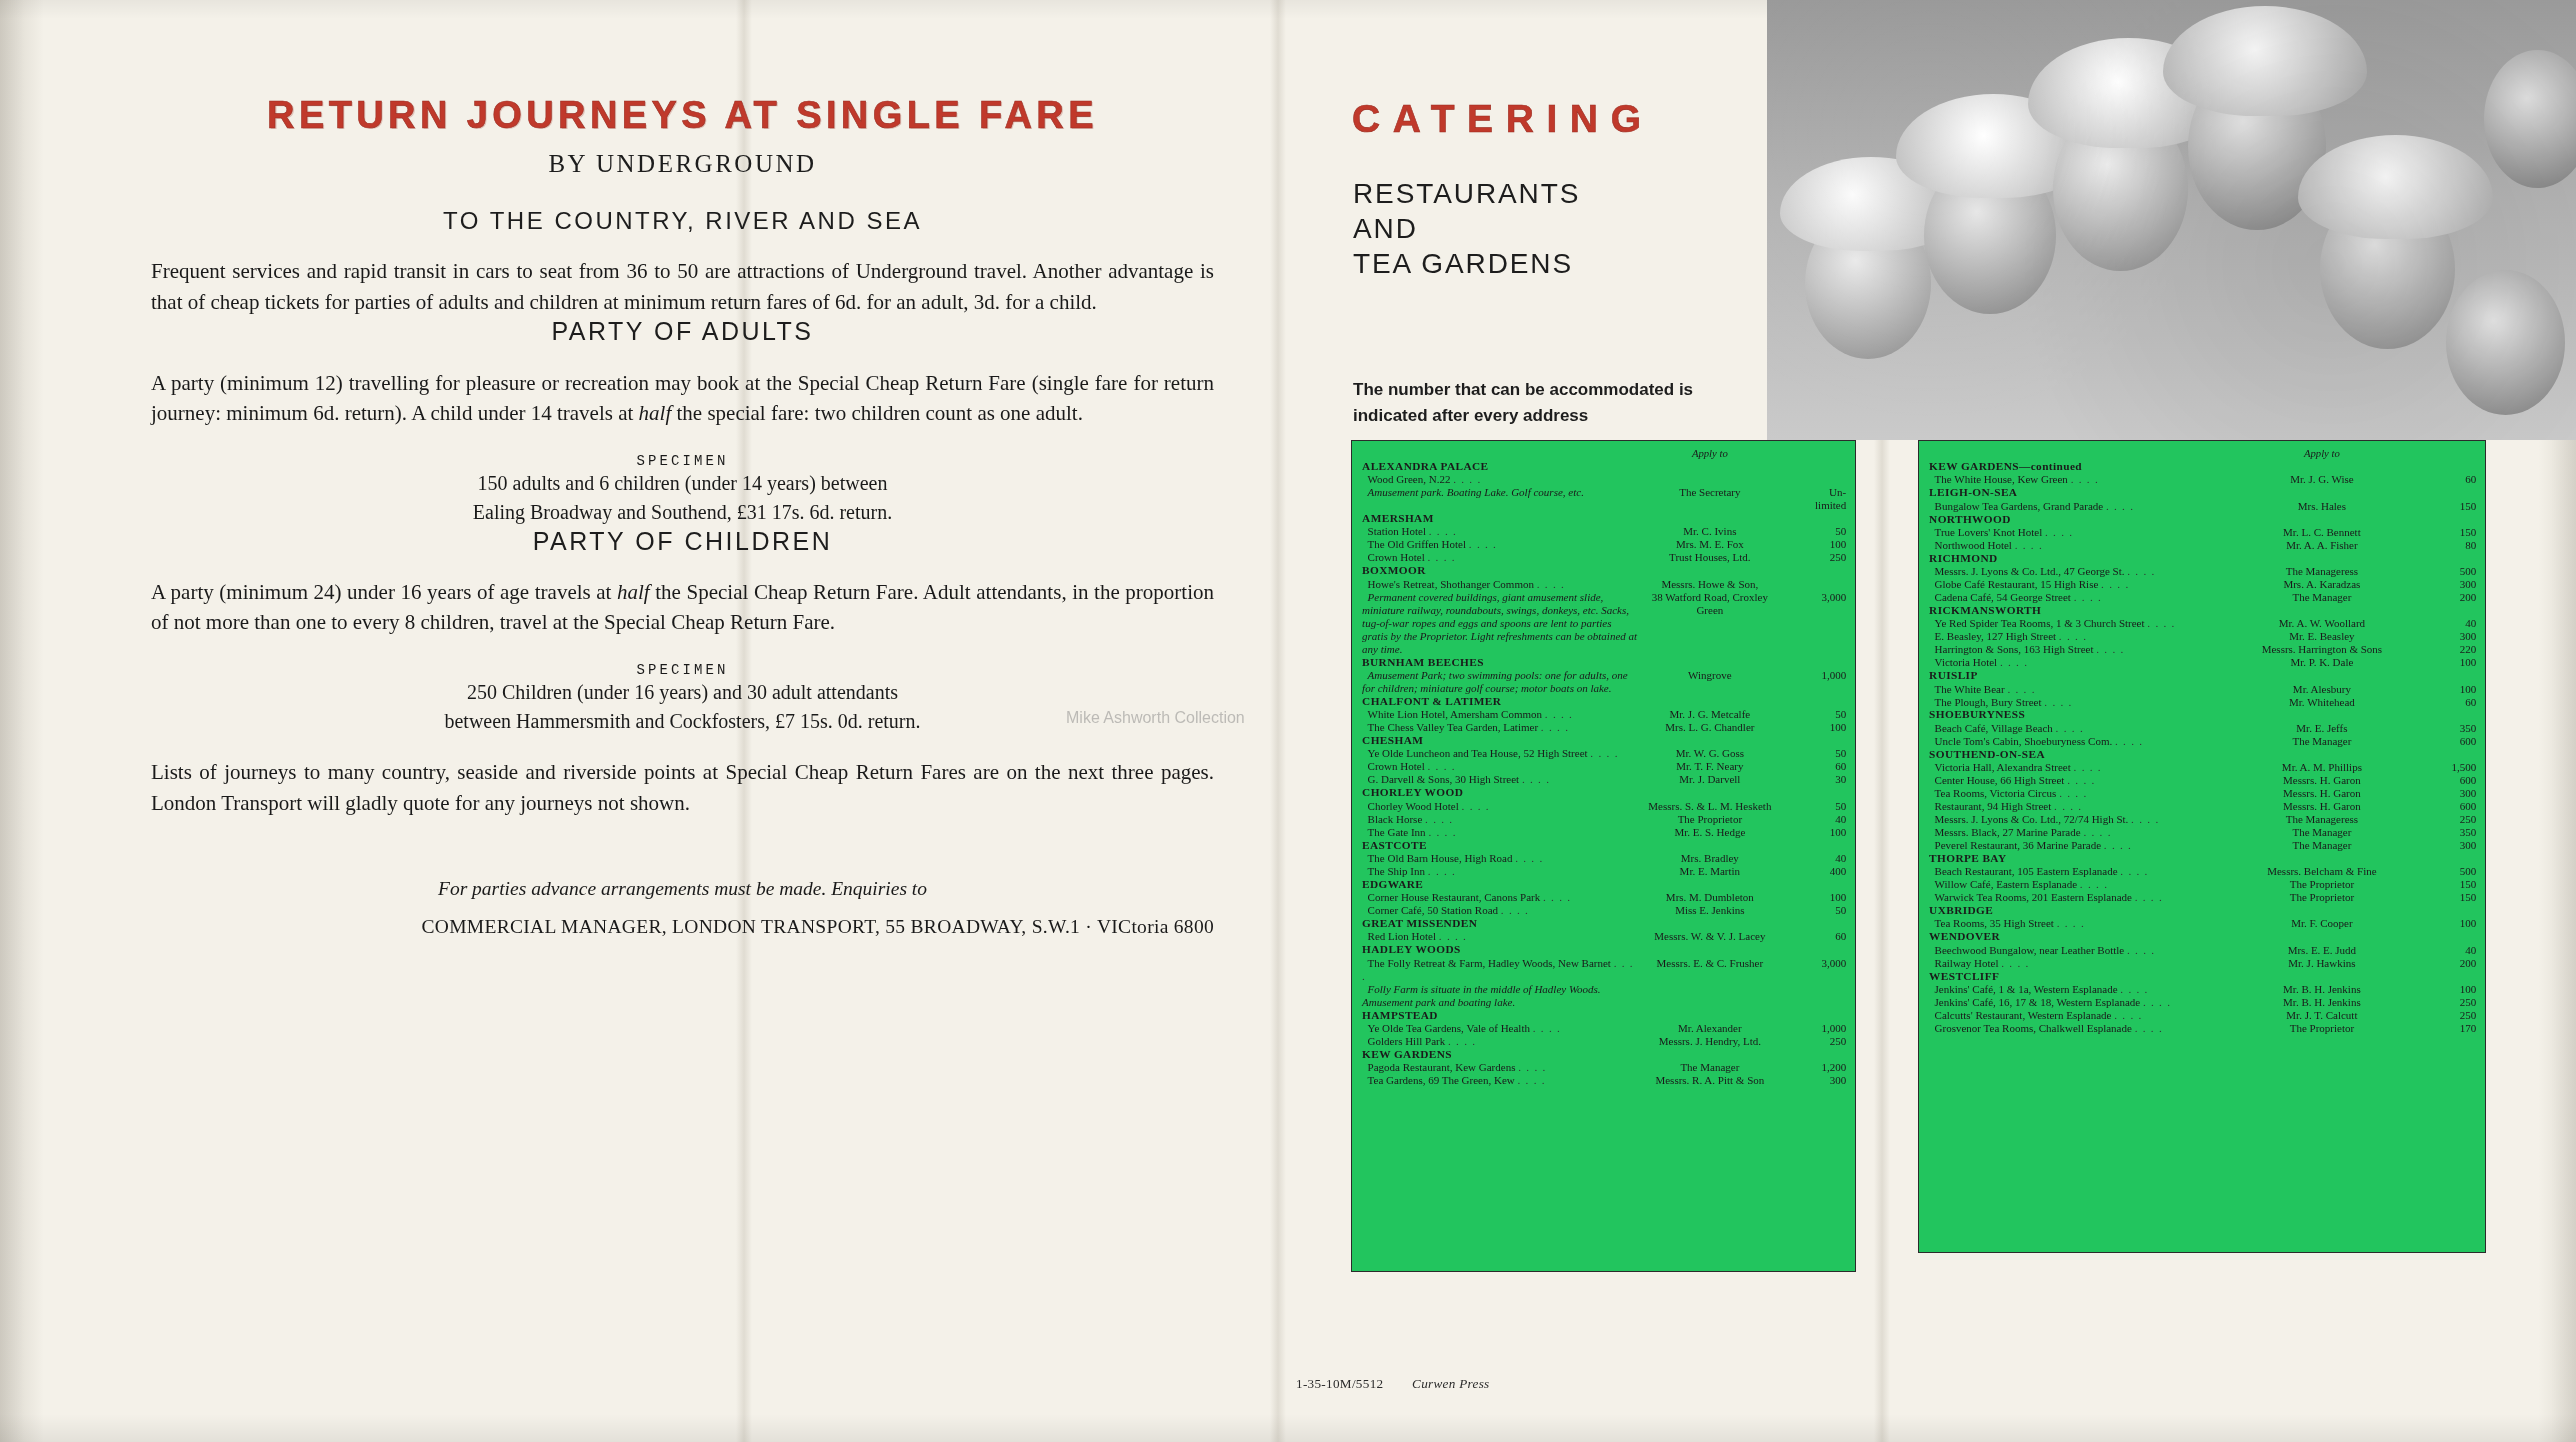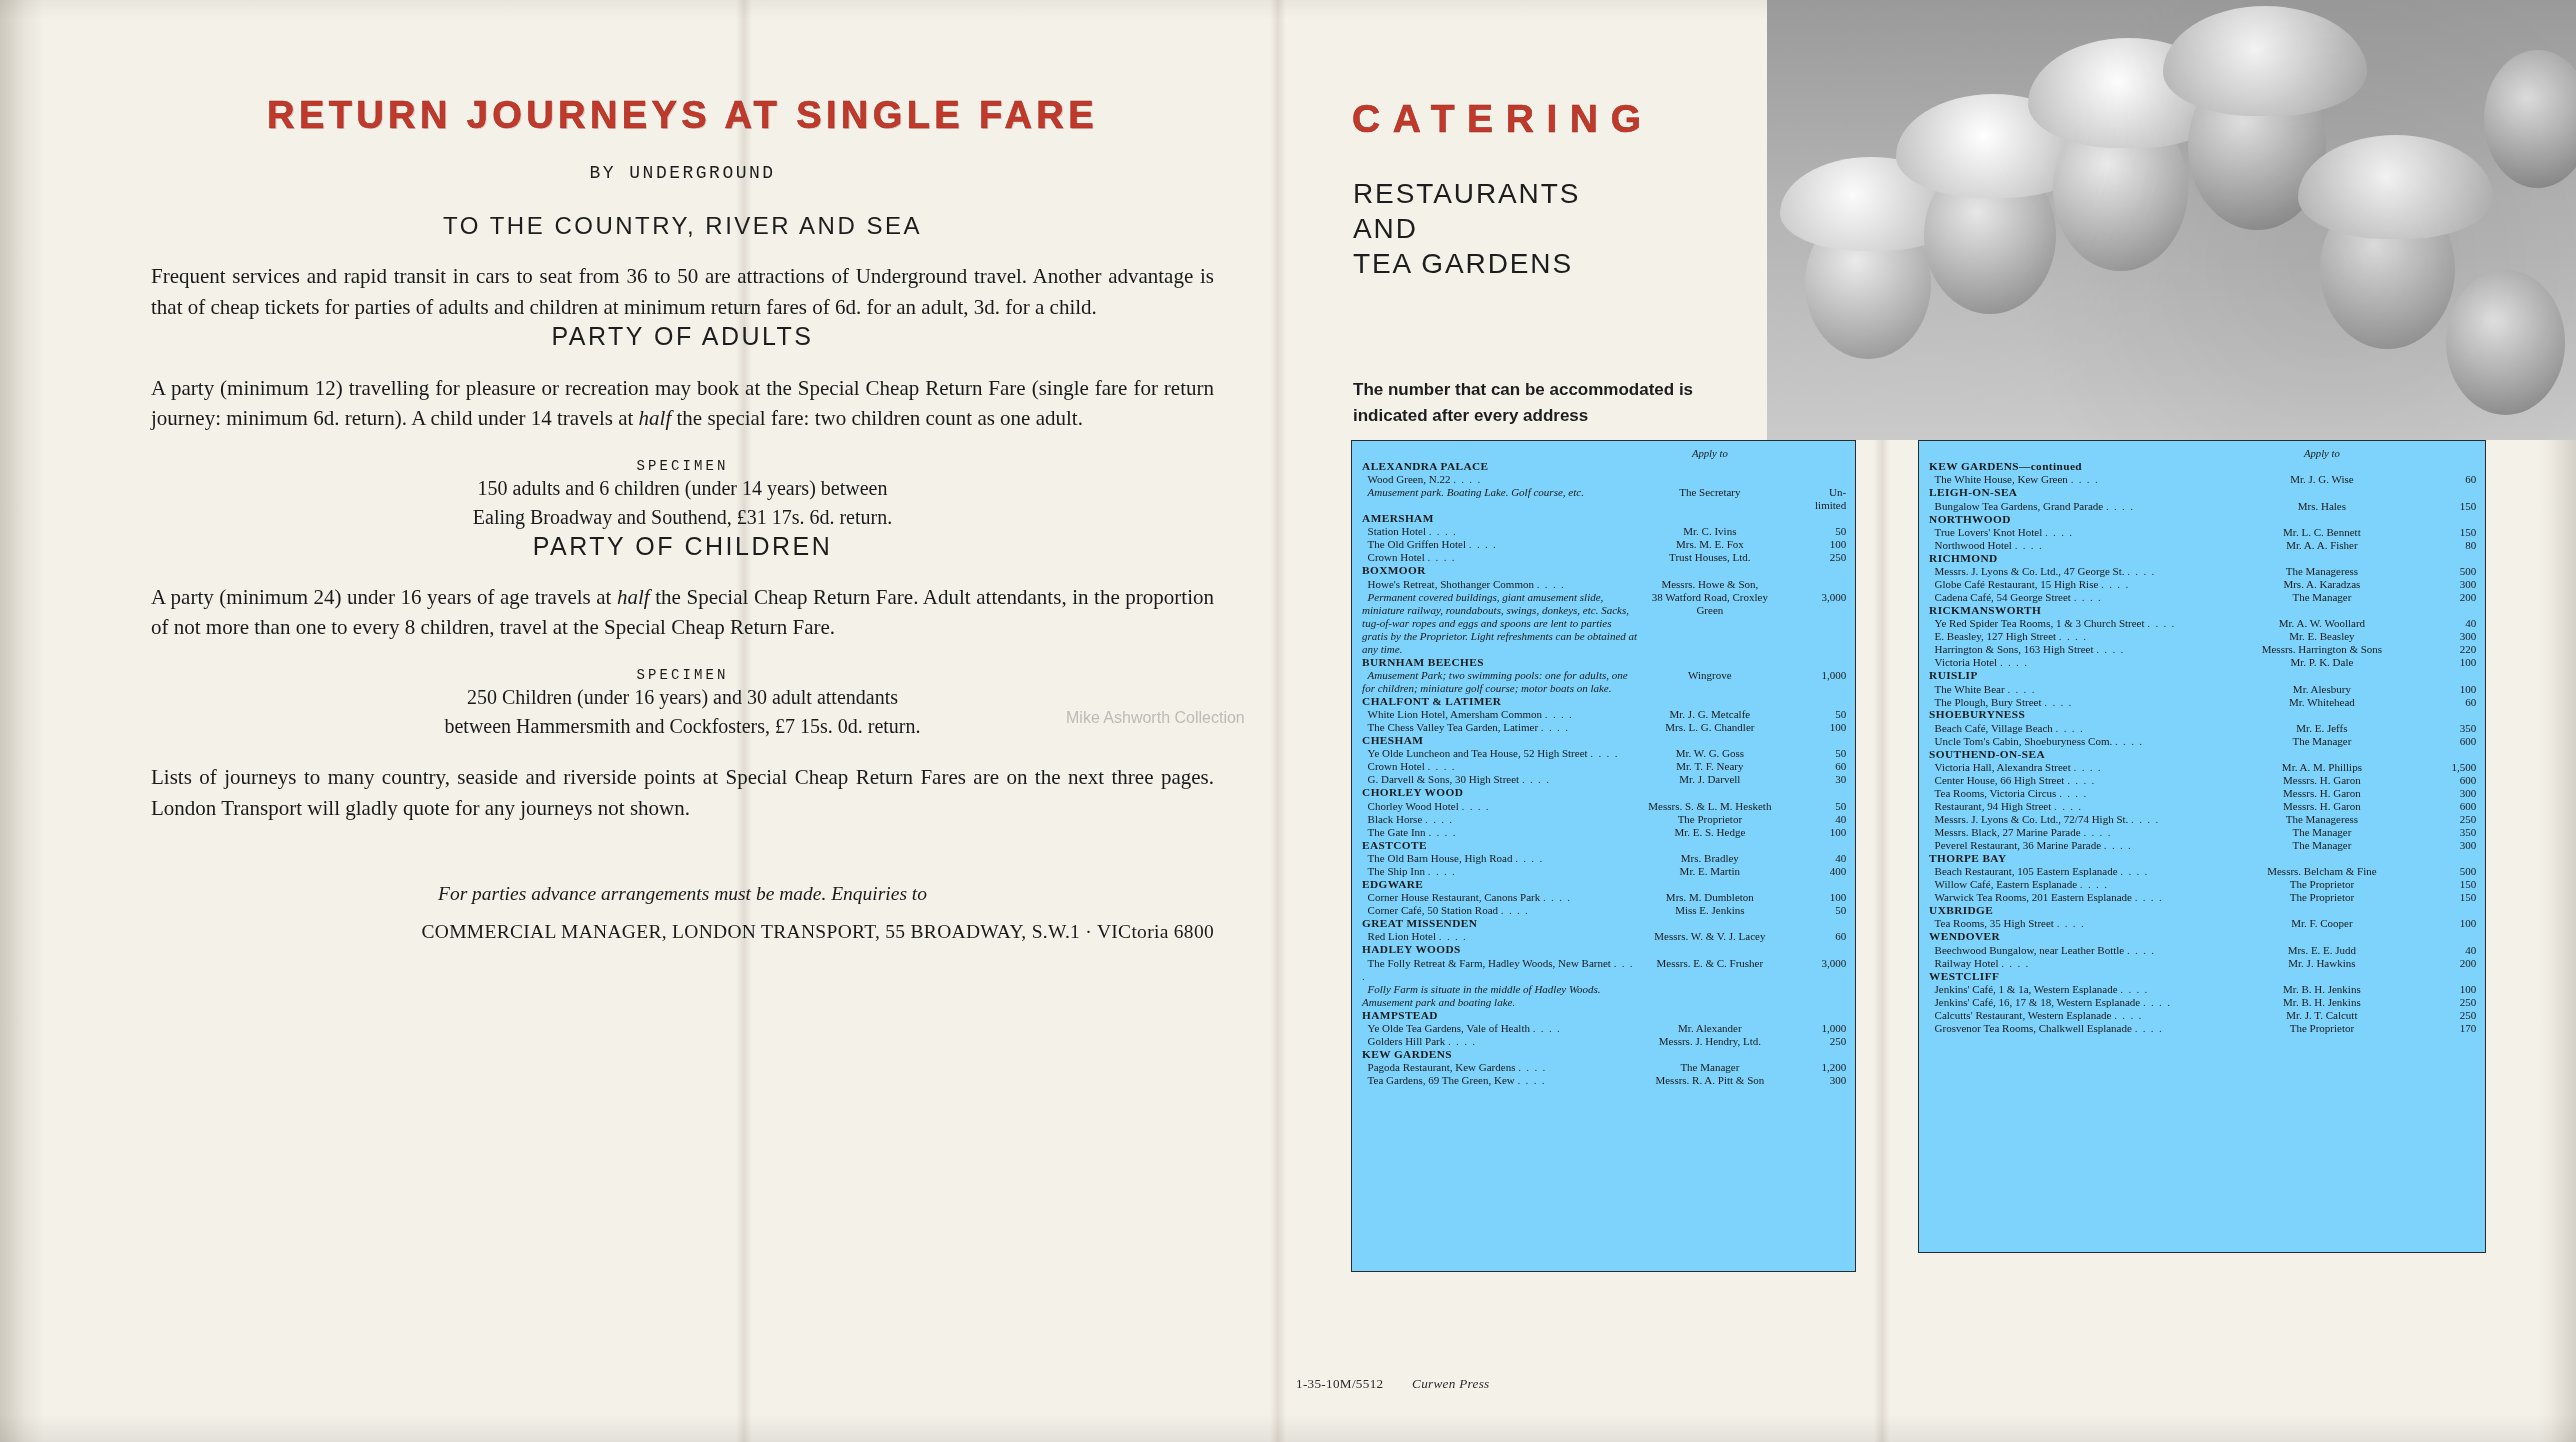--- a/index.html
+++ b/index.html
@@ -36,22 +36,22 @@
     font-family:"Liberation Sans", sans-serif;
     font-weight:bold;
     font-size:38px;
     letter-spacing:4.4px;
     color:#c0392b;
     text-align:center;
     -webkit-text-stroke:0.6px #9b2d22;
     text-shadow:1.3px 1.3px 0 rgba(160,60,45,0.25);
   }
   .sub1{
-    font-family:Liberation Mono, monospace;
-    font-size:18px;letter-spacing:2.5px;text-align:center;margin-top:26px;color:#1d1d1d;
+    font-family:Liberation Serif, serif;
+    font-size:25px;letter-spacing:2.5px;text-align:center;margin-top:13px;color:#1d1d1d;
   }
   .sub2{
     font-family:"Liberation Sans", sans-serif;
     font-size:24px;letter-spacing:2.5px;text-align:center;margin-top:29px;color:#1d1d1d;
   }
   .body-p{
     font-size:21px;line-height:1.45;text-align:justify;margin-top:21.4px;
   }
   .h-sect{
     font-family:"Liberation Sans", sans-serif;
@@ -104,21 +104,21 @@
   .photo .sky{position:absolute;inset:0;background:linear-gradient(180deg,#9a9a98 0%,#b5b3ad 45%,#cdcac3 100%);}
   .kid{position:absolute;border-radius:50%;}
   .hat{position:absolute;border-radius:50% 50% 45% 45%/60% 60% 40% 40%;}
   .photo-grain{position:absolute;inset:0;
     background:
       radial-gradient(circle at 20% 30%, rgba(255,255,255,0.18), rgba(0,0,0,0) 40%),
       radial-gradient(circle at 70% 60%, rgba(0,0,0,0.15), rgba(0,0,0,0) 50%);
     mix-blend-mode:multiply;opacity:.5;}
 
   
-  .tbl-wrap{position:absolute;border:1.9px solid #2b2b2b;background:#7dd3fc;}
+  .tbl-wrap{position:absolute;border:1.9px solid #2b2b2b;background:#22c55e;}
   .tbl-wrap.left-tbl{left:81px;top:440px;width:503px;height:830px;}
   .tbl-wrap.right-tbl{left:648px;top:440px;width:566px;height:811px;}
   table.listing{width:100%;border-collapse:collapse;font-size:11px;line-height:1.18;}
   table.listing td{vertical-align:top;padding:0 3.8px;}
   .c-place{width:58%;}
   .c-apply{width:27%;text-align:center;}
   .c-num{width:15%;text-align:right;padding-right:6.3px;}
   .hdr-apply{font-style:italic;text-align:center;font-size:10.7px;}
   .town{font-weight:bold;letter-spacing:0.4px;font-size:11.3px;}
   .ital{font-style:italic;}

